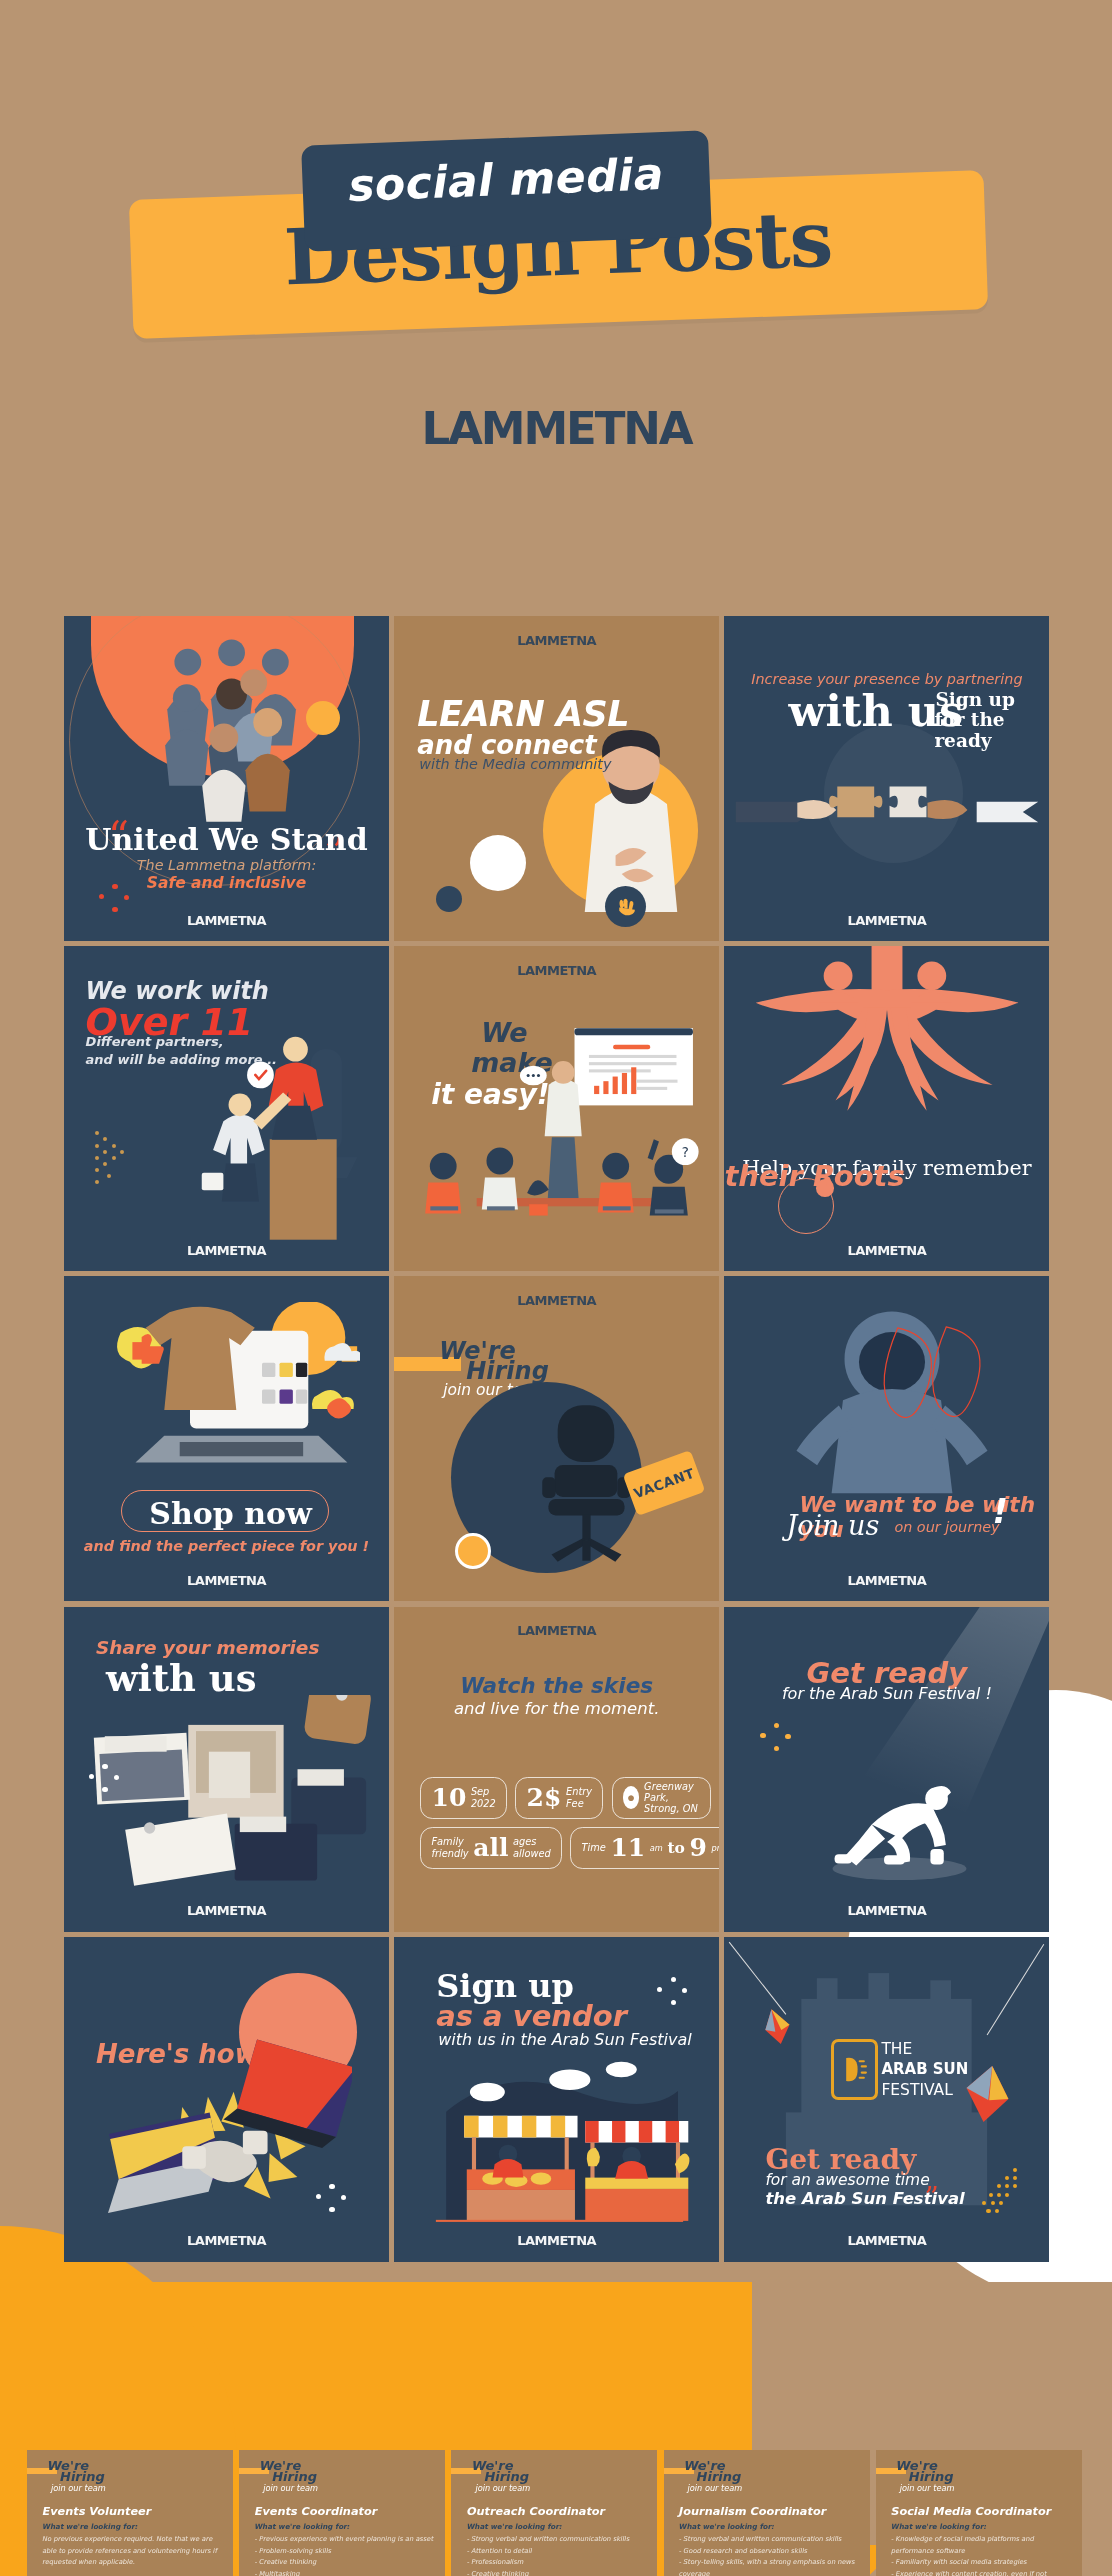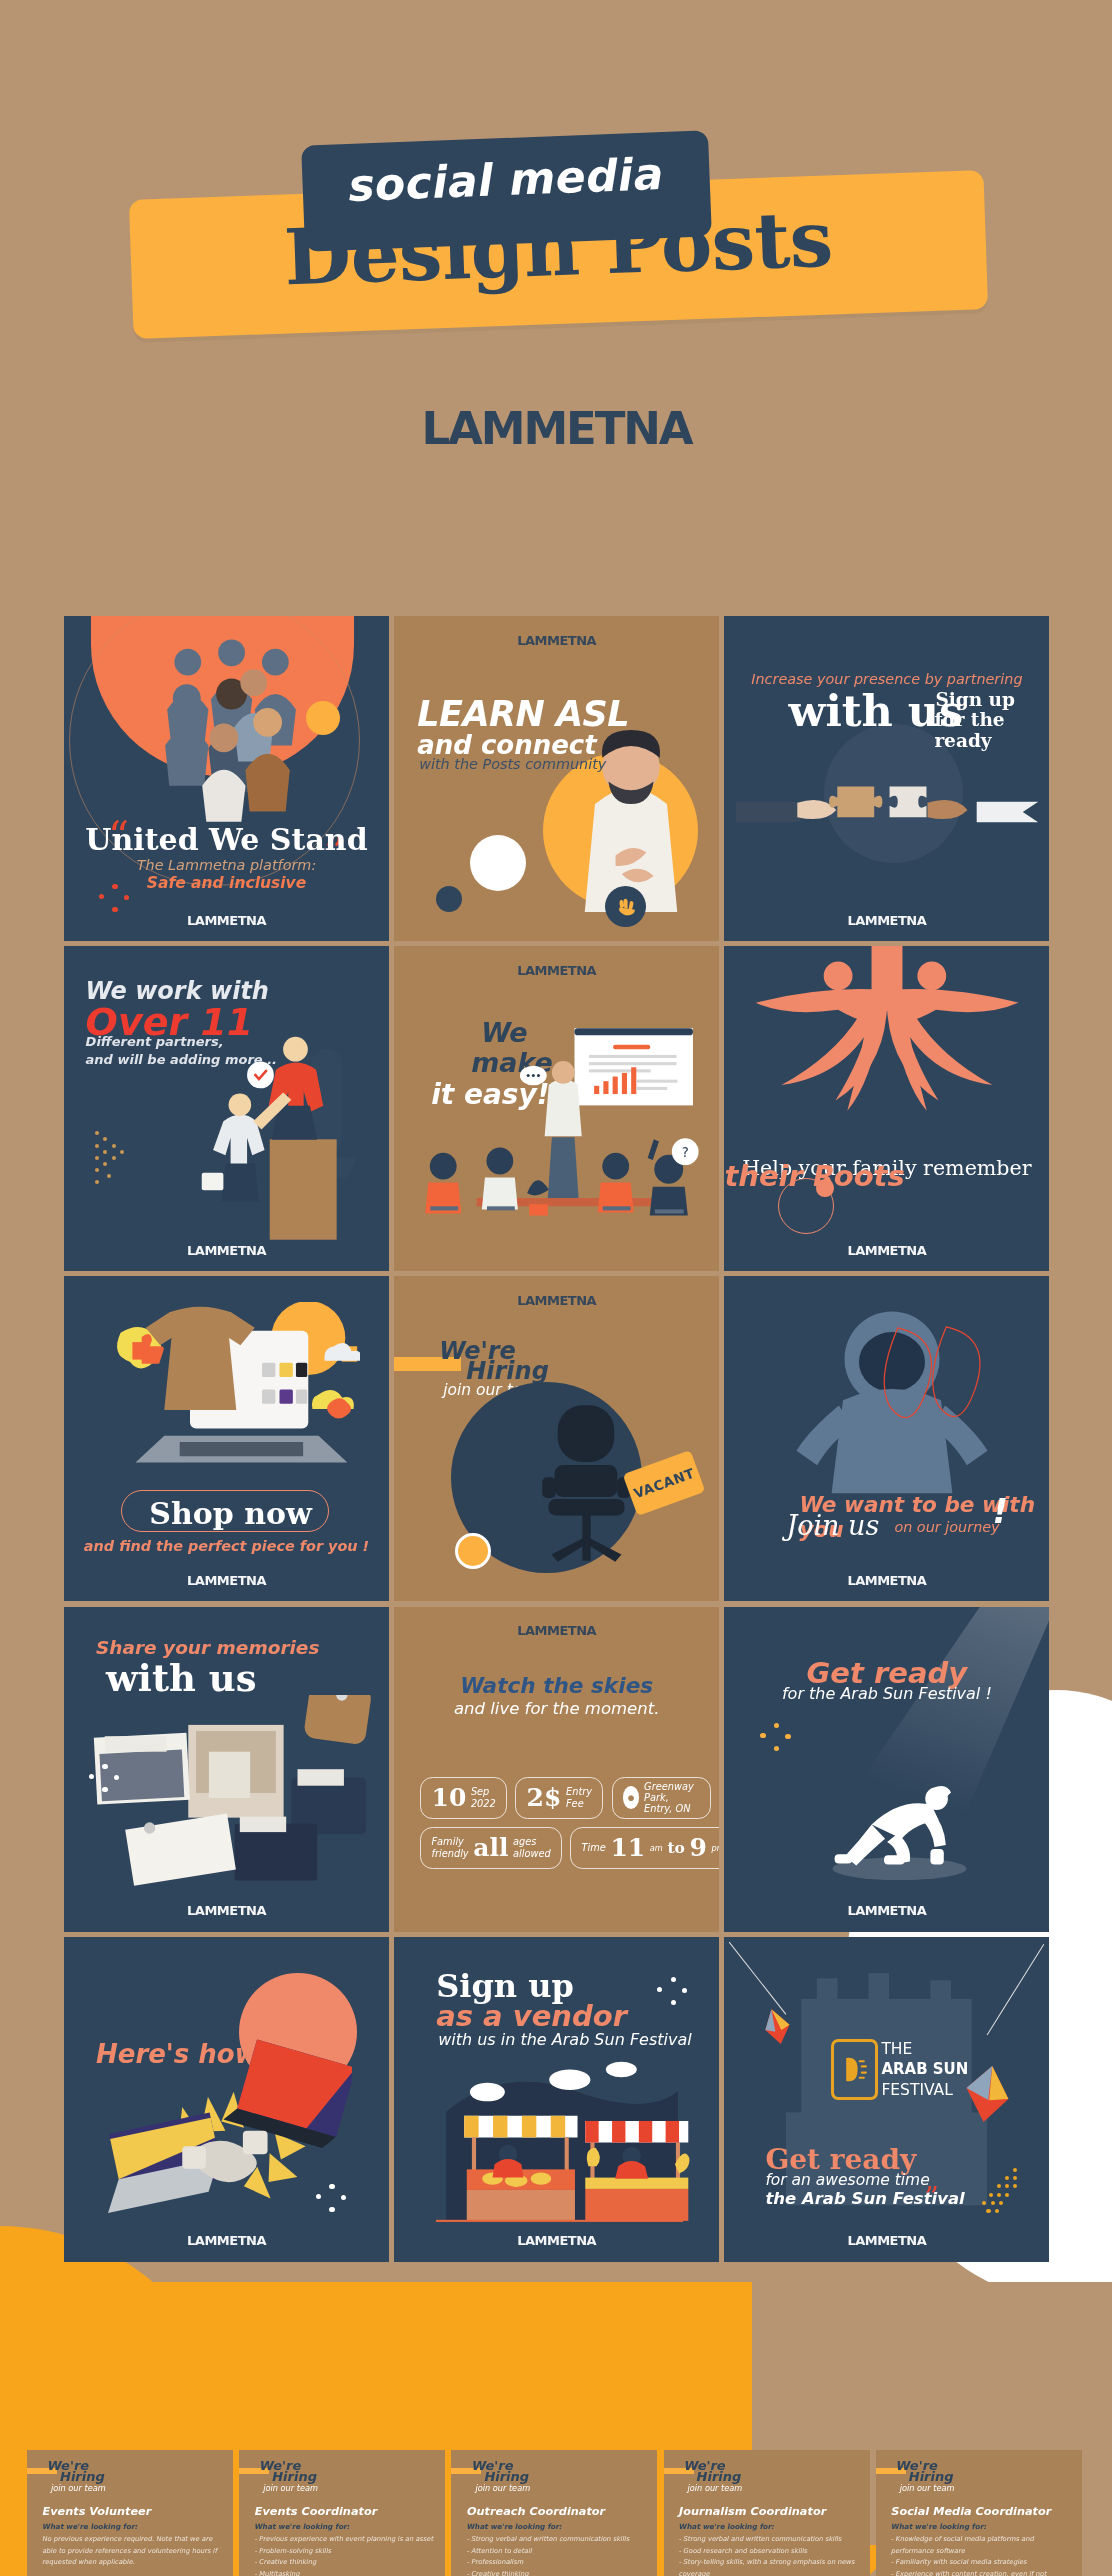--- a/index.html
+++ b/index.html
@@ -320,21 +320,21 @@
         <svg class="p2-person" viewBox="0 0 260 360">
           <path d="M60 150 q70-60 140 0 l20 210 h-180z" fill="#f2efe9"></path>
           <circle cx="130" cy="78" r="56" fill="#e3b292"></circle>
           <path d="M74 60 q56-46 112 0 q6-54-56-54 q-62 0-56 54z" fill="#2b2b33"></path>
           <path d="M86 106 q44 34 88 0 q-6 44-44 44 q-38 0-44-44z" fill="#3a3a42"></path>
           <path d="M100 250 q30-26 60-6 q-26 30-60 26z" fill="#e3b292"></path>
           <path d="M112 286 q34-22 62 4 q-34 26-62-4z" fill="#e3b292"></path>
         </svg>
         <div class="p2-title">LEARN ASL</div>
         <div class="p2-title2">and connect</div>
-        <div class="p2-sub">with the Posts community</div>
+        <div class="p2-sub">with the Media community</div>
         <div class="p2-white"></div>
         <div class="p2-navy"></div>
         <div class="p2-badge">
           <svg width="25" height="25" viewBox="0 0 48 48">
               <g fill="#fbb040">
             <path d="M16 30 q-6-12-2-18 q3-3 5 2 l3 8 z"></path>
                 <path d="M22 28 l-2-14 q0-5 4-5 q4 0 4 5 l0 14z"></path>
             <path d="M30 29 l2-12 q1-5 5-3 q3 2 2 6 l-3 12z"></path>
                 <path d="M12 32 q10 12 22 8 q8-3 8-10 l-30-4z"></path>
           </g>
@@ -604,21 +604,21 @@
             </div>
             <div class="pill">
               <span class="big">2$</span>
               <span class="sm">
                 <span>Entry</span><br><span>Fee</span>
               </span>
             </div>
             <div class="pill">
               <span class="pinicon">●</span>
               <span class="sm">
-                <span>Greenway Park,</span><br><span>Entry, ON</span>
+                <span>Greenway Park,</span><br><span>Strong, ON</span>
               </span>
             </div>
           </div>
           <div class="pillrow">
             <div class="pill">
               <span class="sm">
                 <span>Family</span><br><span>friendly</span>
               </span>
               <span class="big">all</span>
               <span class="sm">

